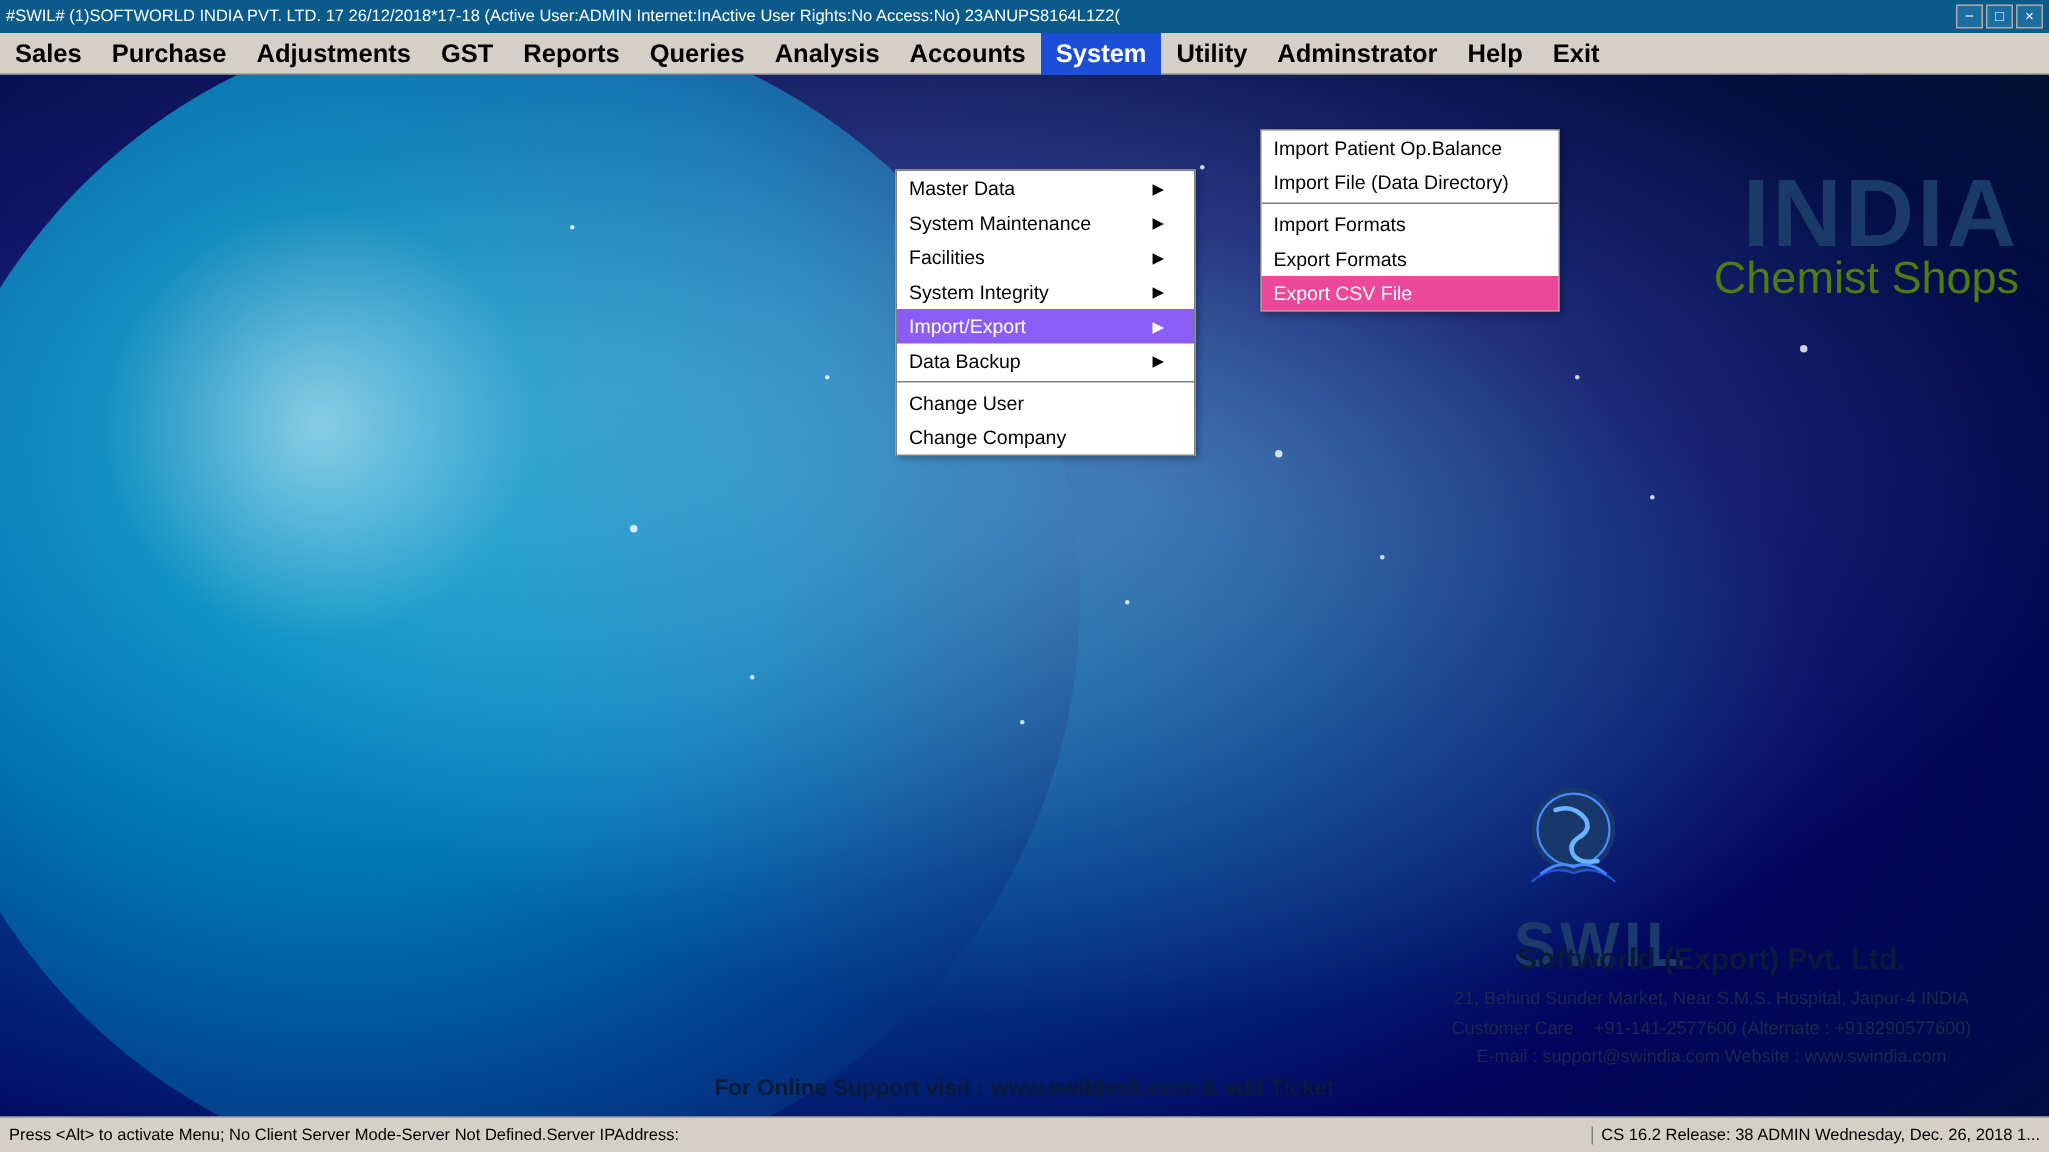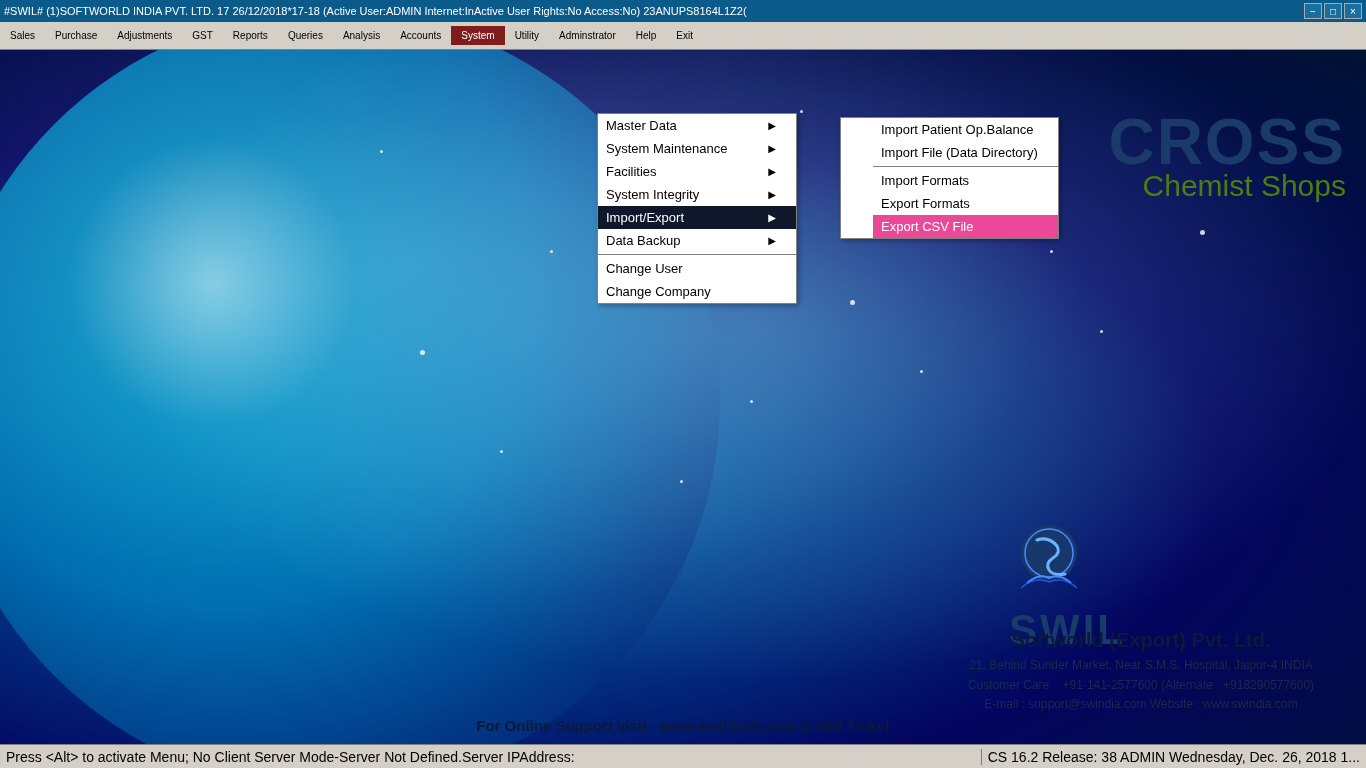--- a/index.html
+++ b/index.html
@@ -27,28 +27,29 @@
     
     #menubar {
       height: 28px;
       background: #d4d0c8;
       display: flex;
       align-items: center;
       border-bottom: 1px solid #808080;
     }
     .menu-item {
       padding: 4px 10px;
-      font-size: 10px;
+      font-size: 17px;
       color: #000;
       cursor: pointer;
       white-space: nowrap;
       position: relative;
+      font-weight: bold;
     }
     .menu-item.system-active {
-      background: #7f1d1d;
+      background: #1d4ed8;
       color: #fff;
     }
 
     
     #main-content {
       width: 1366px;
       height: calc(768px - 22px - 28px - 24px);
       position: relative;
       overflow: hidden;
     }
@@ -161,21 +162,21 @@
     #statusbar {
       position: absolute;
       bottom: 0;
       left: 0;
       width: 1366px;
       height: 24px;
       background: #d4d0c8;
       border-top: 1px solid #808080;
       display: flex;
       align-items: center;
-      font-size: 14px;
+      font-size: 11px;
       color: #000;
     }
     #statusbar .status-left { flex: 1; padding: 0 6px; }
     #statusbar .status-right { padding: 0 6px; border-left: 1px solid #808080; }
 
     
     .dropdown {
       position: absolute;
       background: #fff;
       border: 1px solid #808080;
@@ -212,28 +213,27 @@
     }
 
     
     #system-dropdown {
       top: 63px;
       left: 597px;
     }
 
     
     #importexport-submenu {
-      top: 67px;
+      top: 36px;
       left: 840px;
-      padding-left: 32px;
     }
 
     
     .import-export-item {
-      background: #0f172a;
+      background: #8b5cf6;
       color: #fff;
     }
   </style>
 </head>
 <body>
 
 <div id="titlebar">
   <span class="title-text">#SWIL#    (1)SOFTWORLD INDIA PVT. LTD. 17    26/12/2018*17-18    (Active User:ADMIN Internet:InActive User Rights:No Access:No) 23ANUPS8164L1Z2(</span>
   <div class="win-controls">
     <div class="win-btn">−</div>
@@ -275,21 +275,21 @@
     <div class="sparkle" style="left:680px;top:430px;"></div>
     <div class="sparkle" style="left:1050px;top:200px;"></div>
     <div class="sparkle" style="left:1100px;top:280px;"></div>
     <div class="sparkle" style="left:1200px;top:180px;width:5px;height:5px;"></div>
     <div class="sparkle" style="left:380px;top:100px;"></div>
     <div class="sparkle" style="left:420px;top:300px;width:5px;height:5px;"></div>
     <div class="sparkle" style="left:500px;top:400px;"></div>
   </div>
 
   <div id="logo-area">
-    <div id="logo-cross">CROSS</div>
+    <div id="logo-cross">INDIA</div>
     <div id="logo-sub">Chemist Shops</div>
   </div>
 
   <div id="swil-logo" style="right:240px;bottom:90px;">
     
     <svg id="swil-emblem" width="80" height="80" viewBox="0 0 80 80">
 
       <circle cx="40" cy="35" r="28" fill="#1a3a6a" opacity="0.9"></circle>
       <circle cx="40" cy="35" r="24" fill="none" stroke="#4a8aff" stroke-width="1.5"></circle>
 

